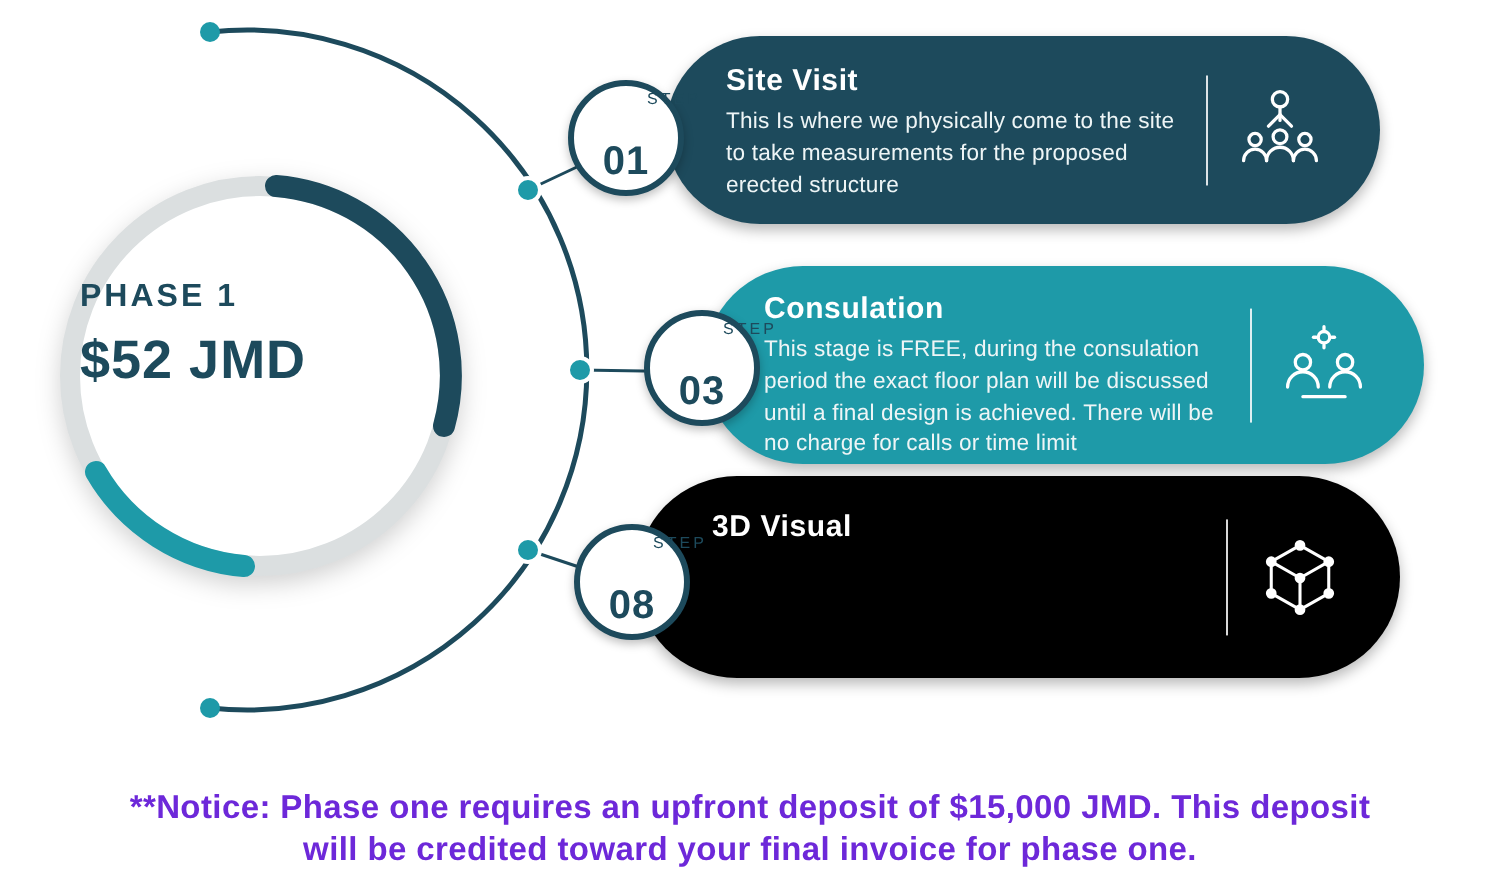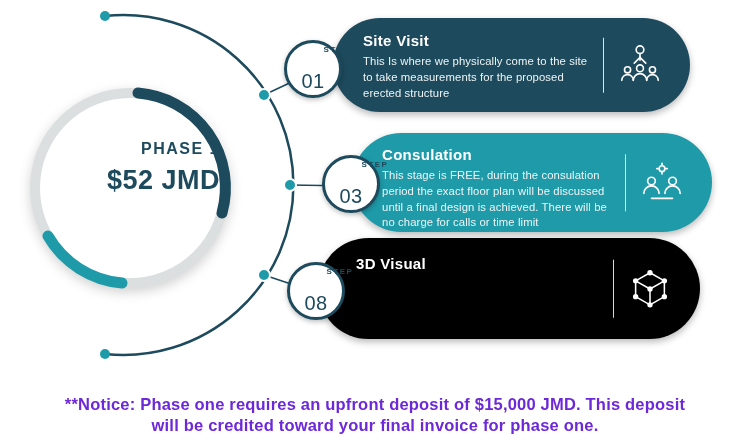--- a/index.html
+++ b/index.html
@@ -17,21 +17,21 @@
   .arc-layer {
     position: absolute;
     left: 0; top: 0;
     width: 750px; height: 441px;
     pointer-events: none;
   }
   .phase-text {
     position: absolute;
     left: 40px; top: 140px;
     width: 180px;
-    text-align: right;
+    text-align: left;
     color: #1d4a5c;
   }
   .phase-title {
     font-size: 16px;
     font-weight: 700;
     letter-spacing: 1.5px;
   }
   .phase-price {
     font-size: 27px;
     font-weight: 800;
@@ -96,27 +96,27 @@
     align-items: center;
     justify-content: center;
     box-shadow: 0 2px 5px rgba(0,0,0,0.25);
     color: #1d4a5c;
   }
   .badge1 { left: 284px; top: 40px; }
   .badge2 { left: 322px; top: 155px; }
   .badge3 { left: 287px; top: 262px; }
   .badge-step {
     font-size: 8px;
-    font-weight: 700;
+    font-weight: 400;
     letter-spacing: 1.5px;
     padding-left: 48px;
   }
   .badge-num {
     font-size: 20px;
-    font-weight: 400;
+    font-weight: 700;
     margin-top: 16px;
     letter-spacing: 0.5px;
   }
   .notice {
     position: absolute;
     left: 55px;
     top: 394px;
     width: 640px;
     text-align: center;
     font-size: 16.5px;

